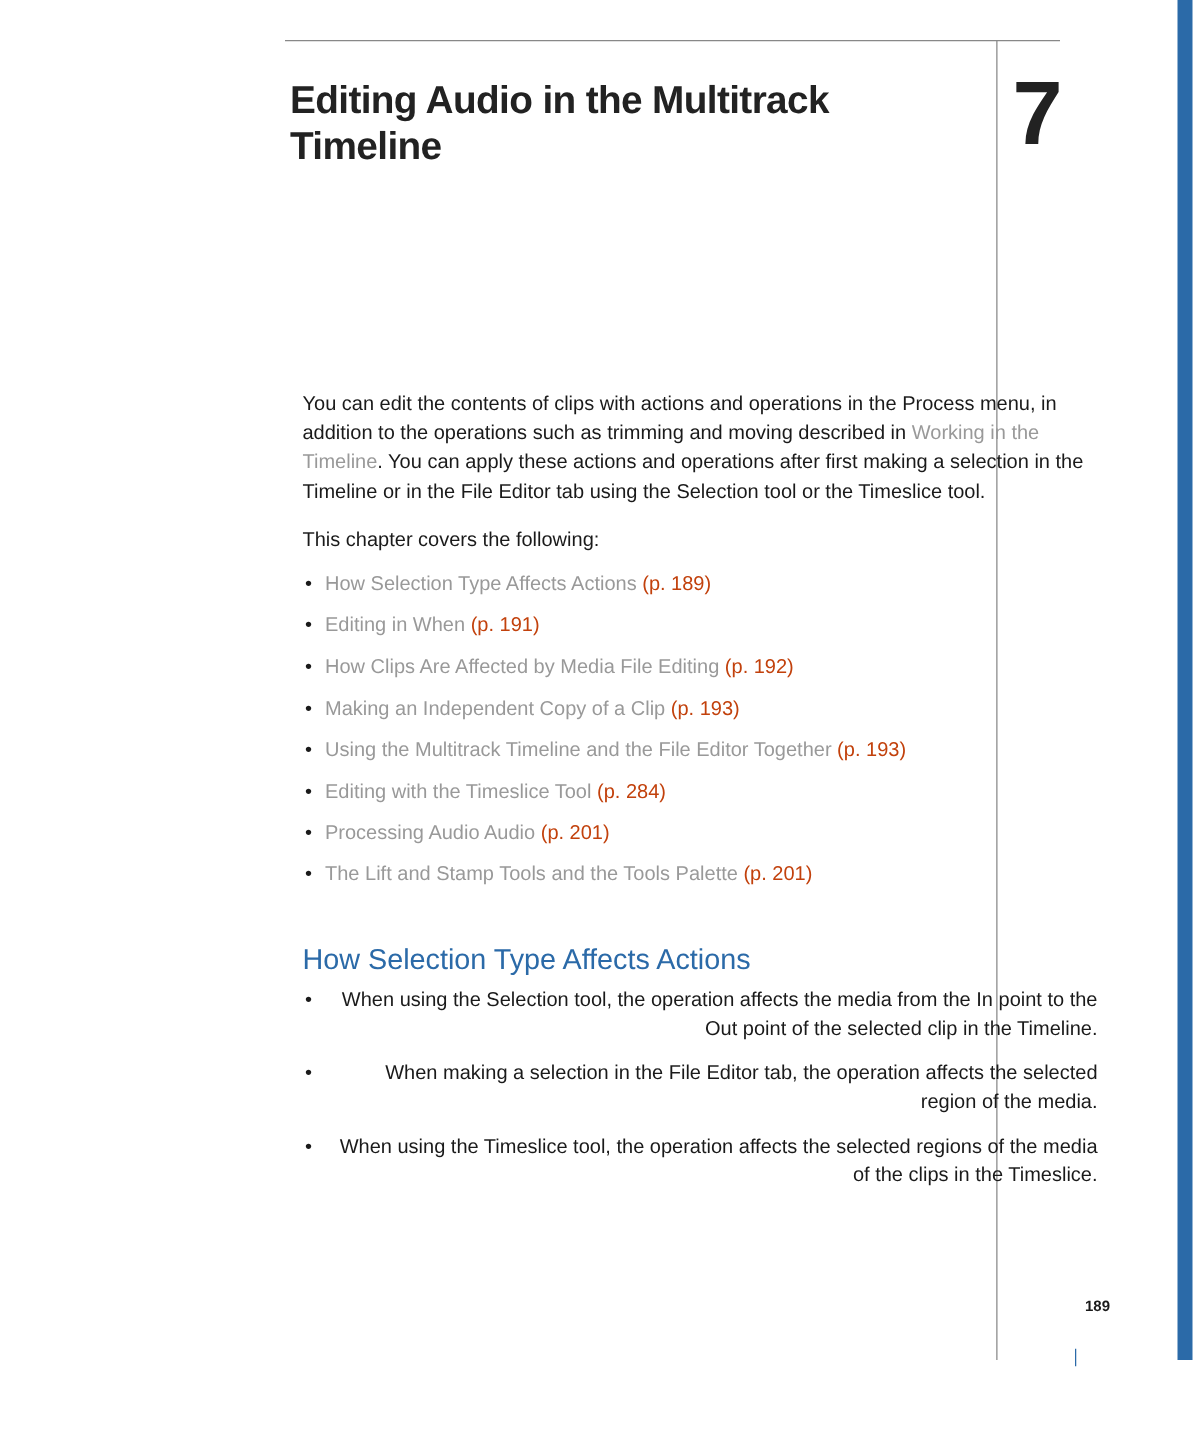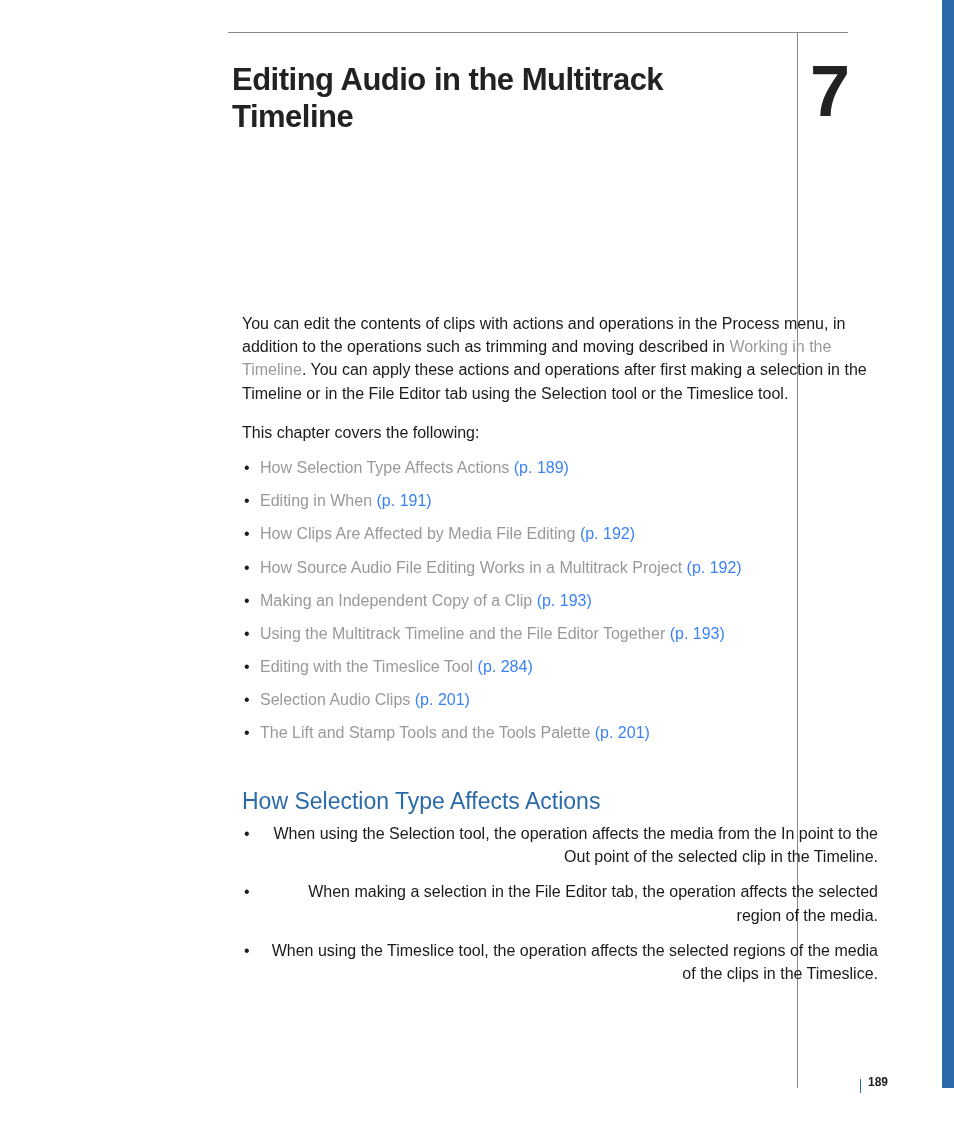--- a/index.html
+++ b/index.html
@@ -91,21 +91,21 @@
       content: "•";
       position: absolute;
       left: 2px;
       top: 0;
       color: #1a1a1a;
     }
     .toc-link {
       color: #999;
     }
     .page-ref {
-      color: #3b82f6;
+      color: #c2410c;
     }
     .section-heading {
       color: #2b6aa8;
       font-size: 23px;
       font-weight: 400;
       margin-bottom: 4px;
     }
     .section-para {
       margin-bottom: 12px;
     }
@@ -120,21 +120,21 @@
     }
     .body-list li::before {
       content: "•";
       position: absolute;
       left: 2px;
       top: 0;
       color: #1a1a1a;
     }
     .page-number {
       position: absolute;
-      top: 1075px;
+      top: 1038px;
       right: 66px;
       font-size: 12px;
       font-weight: 700;
       color: #1a1a1a;
     }
     .page-number-tick {
       position: absolute;
       top: 1079px;
       right: 93px;
       width: 1px;
@@ -167,37 +167,33 @@
     </li>
     <li>
       <span class="toc-link">Editing in When</span>
       <span class="page-ref">(p. 191)</span>
     </li>
     <li>
       <span class="toc-link">How Clips Are Affected by Media File Editing</span>
       <span class="page-ref">(p. 192)</span>
     </li>
     <li>
-      <span class="toc-link">How Source Audio File Editing Works in a Multitrack Project</span>
-      <span class="page-ref">(p. 192)</span>
-    </li>
-    <li>
       <span class="toc-link">Making an Independent Copy of a Clip</span>
       <span class="page-ref">(p. 193)</span>
     </li>
     <li>
       <span class="toc-link">Using the Multitrack Timeline and the File Editor Together</span>
       <span class="page-ref">(p. 193)</span>
     </li>
     <li>
       <span class="toc-link">Editing with the Timeslice Tool</span>
       <span class="page-ref">(p. 284)</span>
     </li>
     <li>
-      <span class="toc-link">Selection Audio Clips</span>
+      <span class="toc-link">Processing Audio Audio</span>
       <span class="page-ref">(p. 201)</span>
     </li>
     <li>
       <span class="toc-link">The Lift and Stamp Tools and the Tools Palette</span>
       <span class="page-ref">(p. 201)</span>
     </li>
   </ul>
 
   <h2 class="section-heading">How Selection Type Affects Actions</h2>
 

